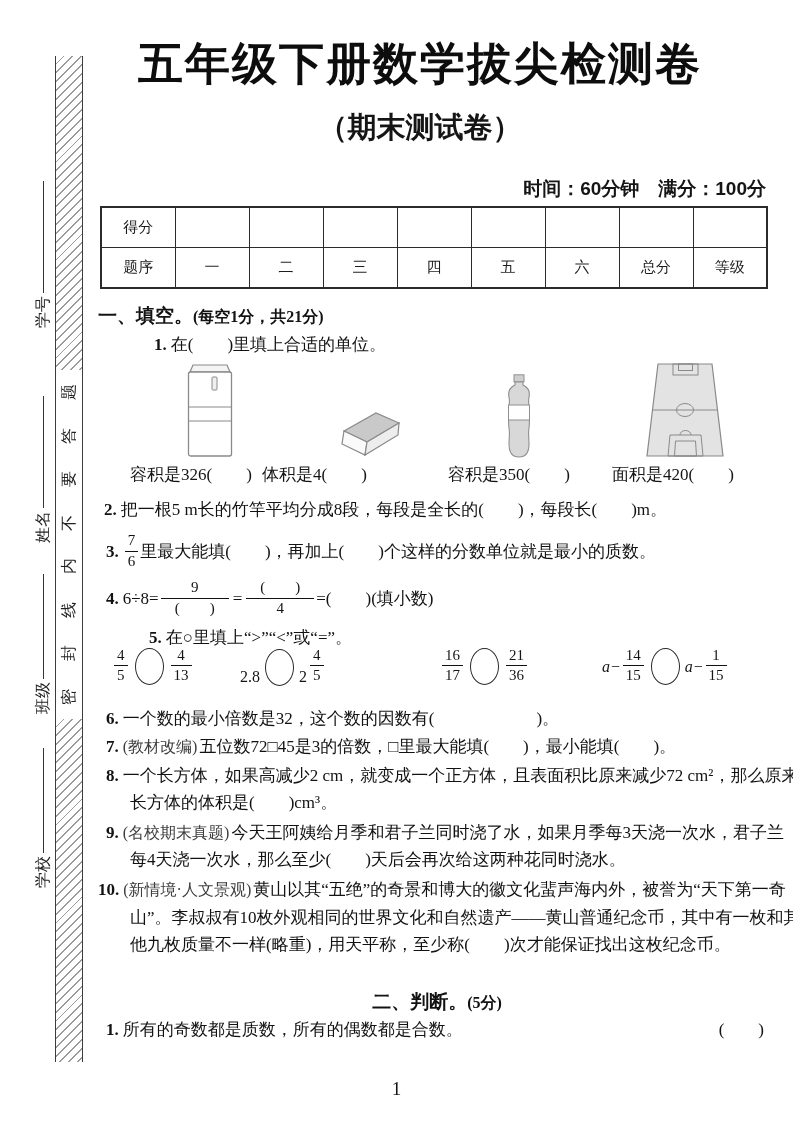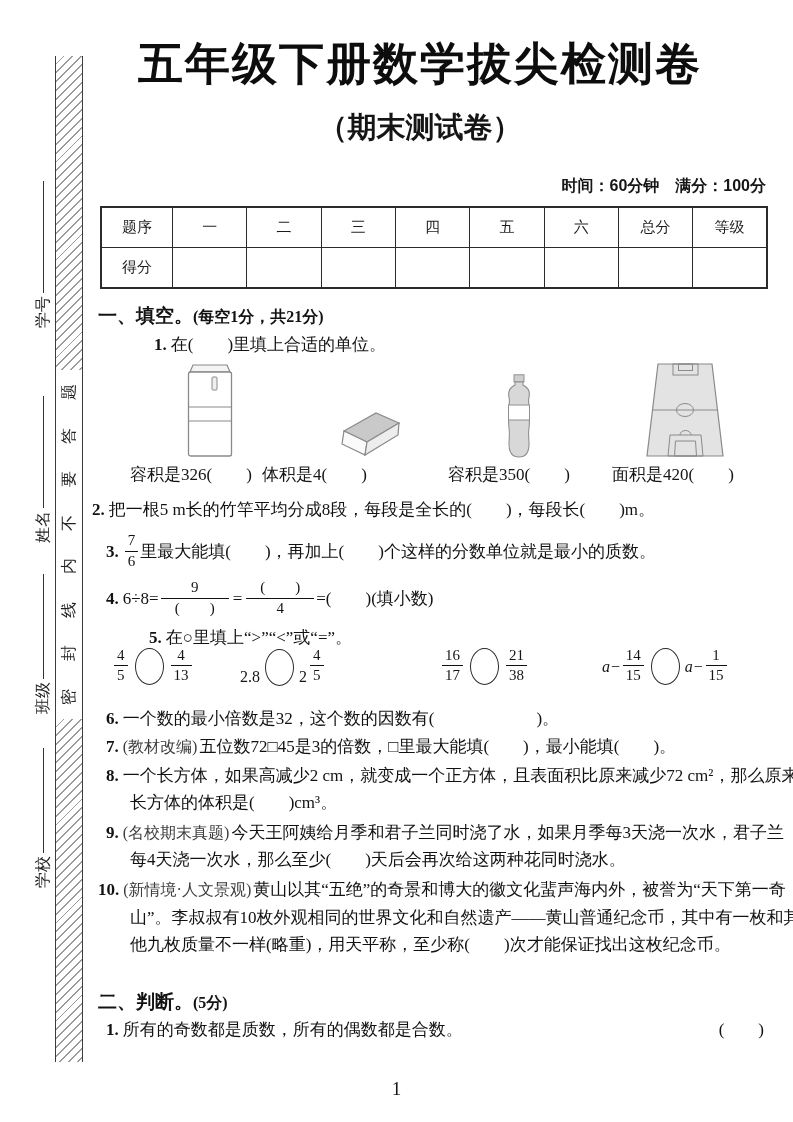--- a/index.html
+++ b/index.html
@@ -20,21 +20,21 @@
   .side-label{position:absolute;left:34px;height:18px;transform-origin:0 0;transform:rotate(-90deg);
               display:flex;align-items:center;white-space:nowrap;font-size:16px;color:#222;}
   .slabel-line{display:inline-block;height:1px;border-bottom:1.3px solid #333;margin-left:3px;}
   
   .title{position:absolute;left:88px;top:34px;width:664px;text-align:center;
          font-family:"Liberation Sans","DejaVu Sans",sans-serif;font-weight:900;
          font-size:45px;letter-spacing:2px;color:#0d0d0d;}
   .subtitle{position:absolute;left:88px;top:108px;width:664px;text-align:center;
             font-family:"Liberation Sans","DejaVu Sans",sans-serif;font-weight:700;font-size:29px;}
   .meta{position:absolute;left:88px;top:176px;width:678px;text-align:right;
-        font-family:"Liberation Sans","DejaVu Sans",sans-serif;font-weight:600;font-size:16px;}
+        font-family:"Liberation Sans","DejaVu Sans",sans-serif;font-weight:600;font-size:19px;}
   
   .score-table{position:absolute;left:100px;top:206px;width:668px;border-collapse:collapse;
                table-layout:fixed;}
   .score-table td{border:1px solid #2b2b2b;height:39px;text-align:center;font-size:15px;
                   color:#1c1c1c;padding:0;}
   .score-table{border:2px solid #2b2b2b;}
   
   .line{position:absolute;left:98px;width:678px;font-size:17px;line-height:26px;color:#121212;}
   .qno{font-weight:700;margin-right:4px;}
   .qtag{color:#3d3d3d;font-size:16px;margin-right:2px;}
@@ -97,41 +97,41 @@
       <span class="slabel-line" style="width:105px;"></span>
   </div>
 
   <div class="title">五年级下册数学拔尖检测卷</div>
   <div class="subtitle">（期末测试卷）</div>
   <div class="meta">时间：60分钟　满分：100分</div>
 
   <table class="score-table">
     <tbody>
         <tr>
+      <td>得分</td>
+      <td></td>
+      <td></td>
+      <td></td>
+      <td></td>
+      <td></td>
+      <td></td>
+      <td></td>
+      <td></td>
+    </tr>
+    <tr>
       <td style="width:70px;">题序</td>
       <td>一</td>
       <td>二</td>
       <td>三</td>
       <td>四</td>
       <td>五</td>
       <td>六</td>
       <td>总分</td>
       <td>等级</td>
     </tr>
-    <tr>
-      <td>得分</td>
-      <td></td>
-      <td></td>
-      <td></td>
-      <td></td>
-      <td></td>
-      <td></td>
-      <td></td>
-      <td></td>
-    </tr>
   </tbody>
     </table>
 
   <div class="line" style="top:303px;">
     <span class="sec-head">一、填空。</span><span class="sec-note">(每空1分，共21分)</span>
   </div>
 
   <div class="line" style="top:332px;left:106px;margin-left:48px;">
     <span class="qno">1.</span><span>在(　　)里填上合适的单位。</span>
   </div>
@@ -165,21 +165,21 @@
     <path d="M35,73 a5.5,4.5 0 0 1 11,0" fill="none" stroke="#8a8a8a" stroke-width="1"></path>
     <polygon points="25,73 56,73 58,94 23,94" fill="none" stroke="#8a8a8a" stroke-width="1"></polygon>
     <polygon points="30.5,79 50.5,79 51.5,94 29.5,94" fill="none" stroke="#8a8a8a" stroke-width="1"></polygon>
   </svg>
 
   <span class="caption" style="left:118px;top:463px;margin-left:12px;">容积是326(　　)</span>
   <span class="caption" style="left:262px;top:463px;">体积是4(　　)</span>
   <span class="caption" style="left:448px;top:463px;">容积是350(　　)</span>
   <span class="caption" style="left:612px;top:463px;">面积是420(　　)</span>
 
-  <div class="line" style="top:497px;left:92px;">
+  <div class="line" style="top:497px;left:104px;">
     <span class="qno">2.</span><span>把一根5 m长的竹竿平均分成8段，每段是全长的(　　)，每段长(　　)m。</span>
   </div>
 
   <div class="line" style="top:531px;left:106px;height:42px;display:flex;align-items:center;">
     <span class="qno">3.</span>
     <span class="frac">
         <span class="fn">7</span>
         <span class="fd">6</span>
       </span>
     <span>里最大能填(　　)，再加上(　　)个这样的分数单位就是最小的质数。</span>
@@ -227,21 +227,21 @@
   </span>
 
   <span class="cmp-group" style="left:440px;top:648px;">
     <span class="frac">
         <span class="fn">16</span>
         <span class="fd">17</span>
       </span>
     <span class="cmp-circle"></span>
     <span class="frac">
         <span class="fn">21</span>
-        <span class="fd">38</span>
+        <span class="fd">36</span>
       </span>
   </span>
 
   <span class="cmp-group" style="left:602px;top:648px;">
     <span class="var">a−</span>
     <span class="frac">
         <span class="fn">14</span>
         <span class="fd">15</span>
       </span>
     <span class="cmp-circle"></span>
@@ -265,21 +265,21 @@
   </div>
 
   <div class="line hang" style="top:819px;left:106px;width:670px;">
     <span class="qno">9.</span><span class="qtag">(名校期末真题)</span><span>今天王阿姨给月季和君子兰同时浇了水，如果月季每3天浇一次水，君子兰每4天浇一次水，那么至少(　　)天后会再次给这两种花同时浇水。</span>
   </div>
 
   <div class="line hang10" style="top:876px;left:98px;width:678px;">
     <span class="qno">10.</span><span class="qtag">(新情境·人文景观)</span><span>黄山以其“五绝”的奇景和博大的徽文化蜚声海内外，被誉为“天下第一奇山”。李叔叔有10枚外观相同的世界文化和自然遗产——黄山普通纪念币，其中有一枚和其他九枚质量不一样(略重)，用天平称，至少称(　　)次才能保证找出这枚纪念币。</span>
   </div>
 
-  <div class="line" style="top:989px;">
+  <div class="line" style="top:989px;text-align:center;">
     <span class="sec-head">二、判断。</span><span class="sec-note">(5分)</span>
   </div>
 
   <div class="line" style="top:1017px;left:106px;width:670px;">
     <span class="qno">1.</span><span>所有的奇数都是质数，所有的偶数都是合数。</span>
     <span class="answer-right">(　　)</span>
   </div>
 
   <div class="page-num">1</div>
 

